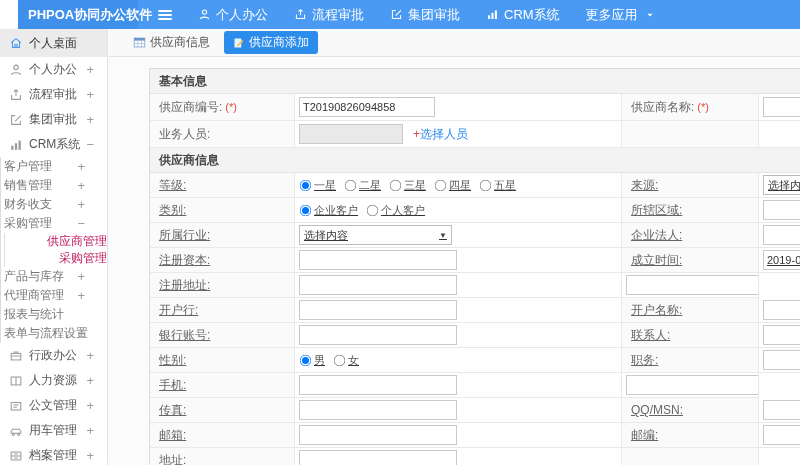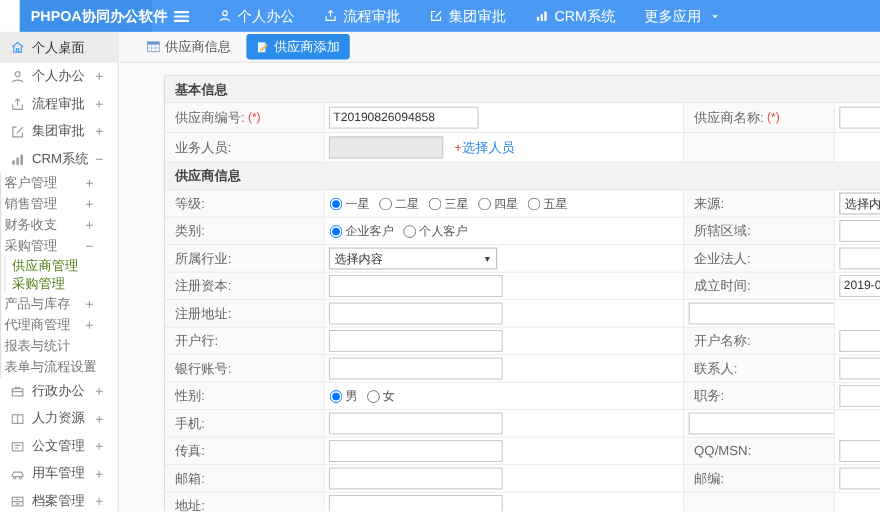--- a/index.html
+++ b/index.html
@@ -22,35 +22,35 @@
   .side-item{height:25px;display:flex;align-items:center;padding-left:9px;position:relative;cursor:pointer;white-space:nowrap;}
   .side-item .icn{width:14px;height:14px;color:#9b9b9b;flex:0 0 14px;}
   .side-item .lbl{margin-left:6px;font-size:12px;}
   .side-item.active{height:28px;background:#ebebeb;color:#333;}
   .side-item.active .icn{color:#4a9af3;}
   .expand{position:absolute;right:13px;color:#999;font-size:13px;font-weight:normal;}
   .subgroup{margin-left:0;border-left:1px solid #ddd;}
   .sub1{height:19px;display:flex;align-items:center;padding-left:3px;position:relative;color:#777;cursor:pointer;white-space:nowrap;}
   .sub1 .expand{right:22px;}
   .subgroup2{margin-left:3px;border-left:1px solid #ddd;}
-  .sub2{height:17px;display:flex;align-items:center;padding-left:6px;color:#4d7c0f;cursor:pointer;white-space:nowrap;}
+  .sub2{height:17px;display:flex;align-items:center;padding-left:6px;color:#be185d;cursor:pointer;white-space:nowrap;justify-content:flex-end;}
   
   .content{position:absolute;left:109px;top:29px;width:691px;height:436px;background:#fbfbfb;overflow:hidden;}
   .tabbar{height:28px;border-bottom:1px solid #e2e2e2;background:#f9f9f9;display:flex;align-items:center;padding-left:24px;box-sizing:border-box;}
   .tab{display:flex;align-items:center;gap:4px;font-size:12px;color:#555;cursor:pointer;margin-right:14px;}
   .tab.active{background:#2b8cec;color:#fff;border-radius:3px;padding:3px 9px;}
   
   .form{position:absolute;left:40px;top:39px;width:920px;background:#fff;border:1px solid #dcdcdc;box-sizing:border-box;}
   .sec-header{height:24px;line-height:24px;background:#f3f3f3;border-bottom:1px solid #e4e4e4;padding-left:9px;color:#444;font-weight:bold;font-size:12px;}
   .frow{display:grid;grid-template-columns:145px 327px 137px 311px;}
   .lc,.fc{display:flex;align-items:center;border-right:1px solid #e9e9e9;border-bottom:1px solid #e9e9e9;box-sizing:border-box;overflow:hidden;}
   .lc{background:#fafafa;padding-left:9px;color:#666;white-space:nowrap;}
   .fc{background:#fff;padding-left:4px;}
   .h27 .lc,.h27 .fc{height:27px;}
-  .h25 .lc,.h25 .fc{height:25px;}
+  .h25 .lc,.h25 .fc{height:25px;text-decoration:underline;}
   .req{color:#e0483a;margin-left:3px;font-size:11px;}
   .ti{height:18px;border:1px solid #c9c9c9;font-size:11px;padding:0 3px;color:#333;font-family:"Liberation Sans",sans-serif;box-sizing:content-box;background:#fff;}
   .w128{width:128px;} .w150{width:150px;} .w96{width:96px;}
   .ti.readonly{background:#e9e9e9;}
   .linkwrap{margin-left:10px;font-size:12px;white-space:nowrap;cursor:pointer;}
   .plus{color:#e0483a;} .link{color:#2b8cec;}
   .selbox{width:153px;height:20px;border:1px solid #bdbdbd;background:#fff;display:flex;align-items:center;justify-content:space-between;padding:0 4px;box-sizing:border-box;font-size:11px;color:#333;cursor:pointer;white-space:nowrap;}
   .selbox .arr{font-size:8px;color:#444;}
   .radios{display:flex;align-items:center;gap:2px;font-size:11px;color:#555;white-space:nowrap;}
   .radios input{margin:0 2px 0 0;transform:scale(.9);}

